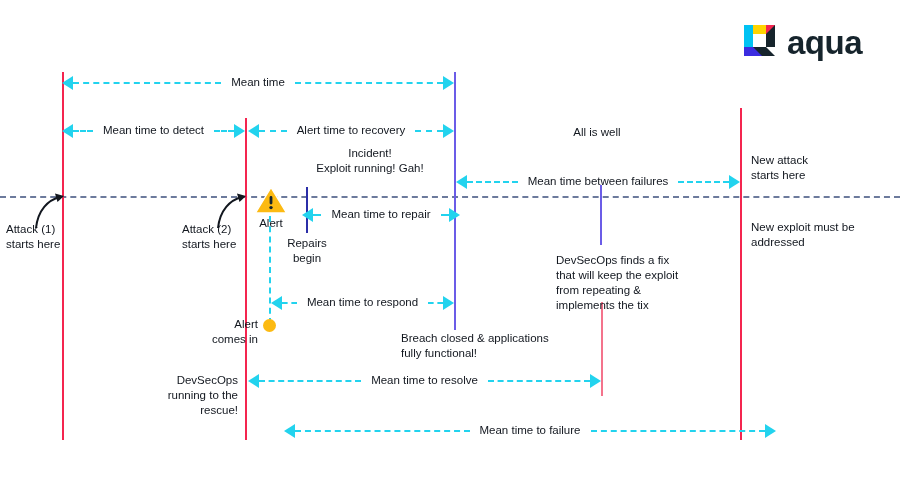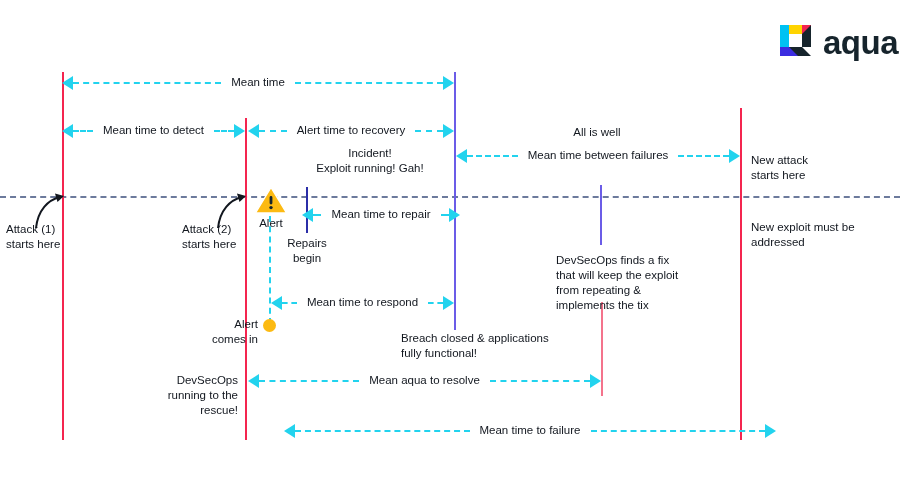--- a/index.html
+++ b/index.html
@@ -112,21 +112,21 @@
     letter-spacing: -0.5px;
     color: #16242c;
     line-height: 1;
   }
 </style>
 </head>
 <body>
 
 <div id="stage">
 
-  <div class="logo" style="left:780px; top:25px;">
+  <div class="logo" style="left:744px; top:25px;">
     <span class="logo-mark">
       <svg viewBox="0 0 34 34" width="34" height="34">
         <rect x="0" y="0" width="22" height="9" fill="#ffd400"></rect>
         <rect x="0" y="0" width="9" height="22" fill="#00c2f3"></rect>
         <rect x="22" y="0" width="9" height="22" fill="#f4254f"></rect>
         <rect x="0" y="22" width="22" height="9" fill="#3b2ce0"></rect>
         <rect x="9" y="9" width="13" height="13" fill="#ffffff"></rect>
         <polygon points="9,22 22,22 31,31 18,31" fill="#16242c"></polygon>
         <polygon points="22,9 31,0 31,22 22,22" fill="#16242c"></polygon>
       </svg>
@@ -163,21 +163,21 @@
   </div>
 
   <div class="measure" style="left:248px; top:122px; width:206px;">
     <span class="arrowhead left"></span>
     <span class="seg"></span>
     <span class="m-label">Alert time to recovery</span>
     <span class="seg"></span>
     <span class="arrowhead right"></span>
   </div>
 
-  <div class="measure" style="left:456px; top:147px; width:284px;">
+  <div class="measure" style="left:456px; top:173px; width:284px;">
     <span class="arrowhead left"></span>
     <span class="seg"></span>
     <span class="m-label">Mean time between failures</span>
     <span class="seg"></span>
     <span class="arrowhead right"></span>
   </div>
 
   <div class="measure" style="left:308px; top:206px; width:146px;">
     <span class="arrowhead left"></span>
     <span class="seg"></span>
@@ -190,21 +190,21 @@
     <span class="arrowhead left"></span>
     <span class="seg"></span>
     <span class="m-label">Mean time to respond</span>
     <span class="seg"></span>
     <span class="arrowhead right"></span>
   </div>
 
   <div class="measure" style="left:248px; top:372px; width:353px;">
     <span class="arrowhead left"></span>
     <span class="seg"></span>
-    <span class="m-label">Mean aqua to resolve</span>
+    <span class="m-label">Mean time to resolve</span>
     <span class="seg"></span>
     <span class="arrowhead right"></span>
   </div>
 
   <div class="measure" style="left:248px; top:422px; width:492px;padding-left:36px;">
     <span class="arrowhead left"></span>
     <span class="seg"></span>
     <span class="m-label">Mean time to failure</span>
     <span class="seg"></span>
     <span class="arrowhead right"></span>

